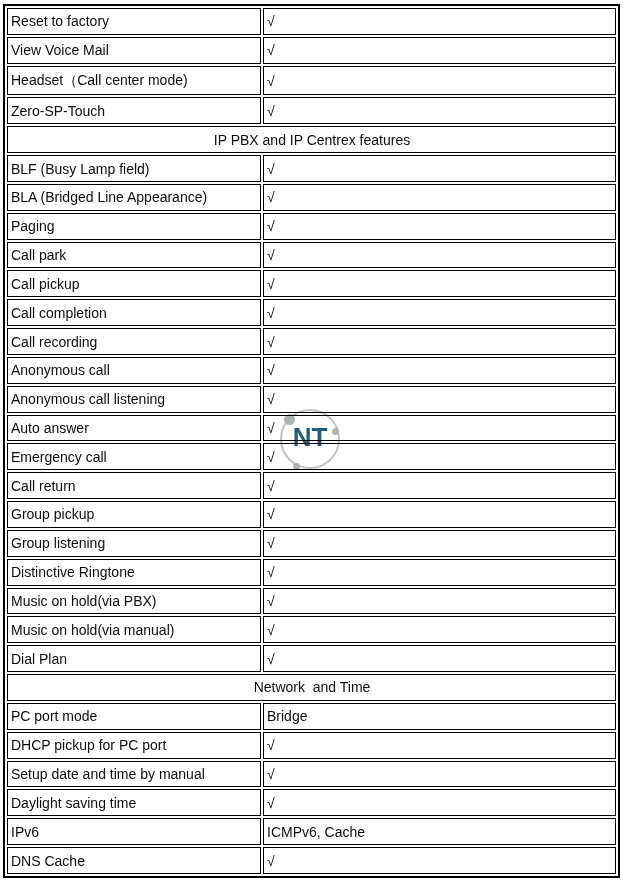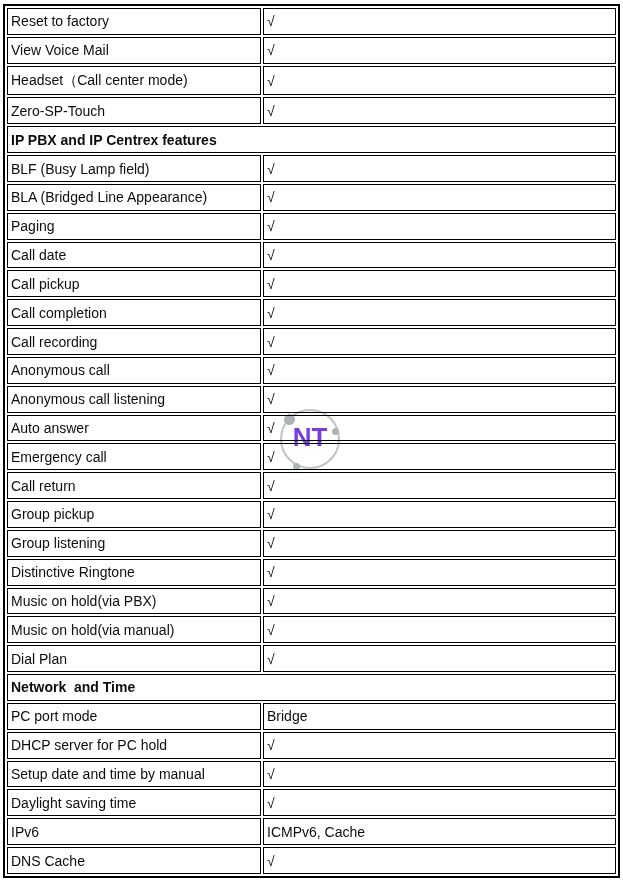--- a/index.html
+++ b/index.html
@@ -39,21 +39,21 @@
   .watermark .wm-text {
     position: absolute;
     left: 0;
     top: 15px;
     width: 100%;
     text-align: center;
     font-size: 26px;
     line-height: 26px;
     font-weight: bold;
     letter-spacing: 0px;
-    color: #6d28d9;
+    color: #0c4a6e;
   }
   .watermark .dot {
     position: absolute;
     background: #a6abae;
     border-radius: 50%;
   }
   .watermark .dot-top-left  { left: 4px;  top: 5px;   width: 11px; height: 11px; }
   .watermark .dot-right     { left: 52px; top: 19px;  width: 7px;  height: 7px; }
   .watermark .dot-bottom    { left: 13px; top: 54px;  width: 7px;  height: 7px; }
 
@@ -75,22 +75,22 @@
     border: 1px solid #000000;
     background: transparent;
     vertical-align: middle;
     padding: 0 2px 0 3px;
     overflow: hidden;
     white-space: nowrap;
   }
   td.feature-cell { width: 252px; }
   td.value-cell   { }
   td.section-header {
-    text-align: left;
-    font-weight: bold;
+    text-align: center;
+    font-weight: normal;
     white-space: pre;
   }
 </style>
 </head>
 <body>
 
 <div class="page">
 
   <div class="watermark">
     <div class="ring"></div>
@@ -131,21 +131,21 @@
         </tr>
         <tr>
           <td class="feature-cell">BLA (Bridged Line Appearance)</td>
           <td class="value-cell">√</td>
         </tr>
         <tr>
           <td class="feature-cell">Paging</td>
           <td class="value-cell">√</td>
         </tr>
         <tr>
-          <td class="feature-cell">Call date</td>
+          <td class="feature-cell">Call park</td>
           <td class="value-cell">√</td>
         </tr>
         <tr>
           <td class="feature-cell">Call pickup</td>
           <td class="value-cell">√</td>
         </tr>
         <tr>
           <td class="feature-cell">Call completion</td>
           <td class="value-cell">√</td>
         </tr>
@@ -198,21 +198,21 @@
           <td class="value-cell">√</td>
         </tr>
         <tr>
           <td colspan="2" class="section-header">Network  and Time</td>
         </tr>
         <tr>
           <td class="feature-cell">PC port mode</td>
           <td class="value-cell">Bridge</td>
         </tr>
         <tr>
-          <td class="feature-cell">DHCP server for PC hold</td>
+          <td class="feature-cell">DHCP pickup for PC port</td>
           <td class="value-cell">√</td>
         </tr>
         <tr>
           <td class="feature-cell">Setup date and time by manual</td>
           <td class="value-cell">√</td>
         </tr>
         <tr>
           <td class="feature-cell">Daylight saving time</td>
           <td class="value-cell">√</td>
         </tr>

